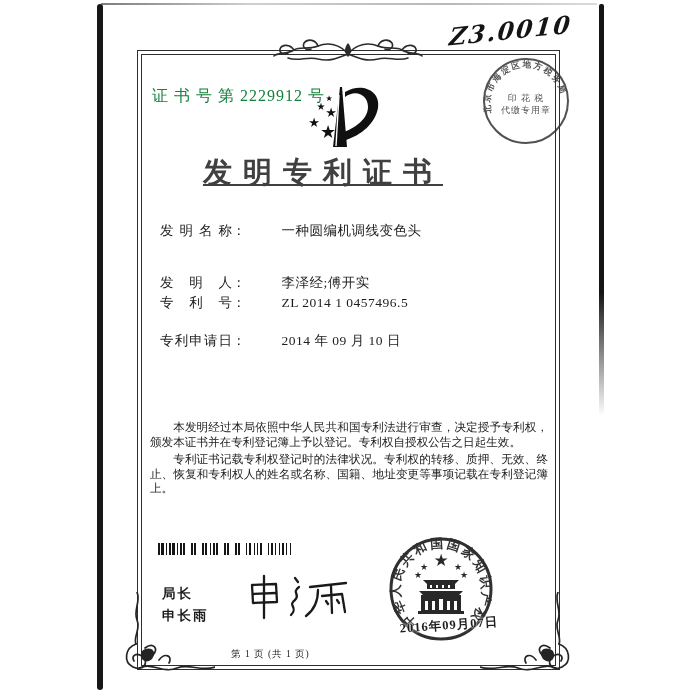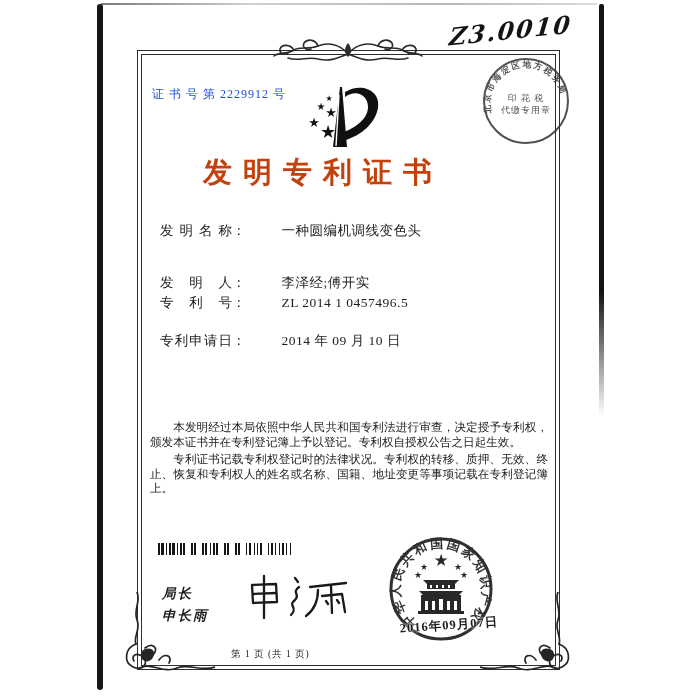--- a/index.html
+++ b/index.html
@@ -13,40 +13,40 @@
             background:linear-gradient(#141414 70%,rgba(20,20,20,0));border-radius:2px;}
   
   .frame-outer{position:absolute;left:137px;top:50px;width:421px;height:618px;border:1px solid #2e2e2e;}
   .frame-inner{position:absolute;left:3px;top:3px;right:3px;bottom:3px;border:1px solid #2e2e2e;}
   .ornament{position:absolute;}
   
   .hand-mark{position:absolute;left:449px;top:16px;font-size:24px;font-style:italic;
              transform:rotate(-6deg) skewX(-12deg);letter-spacing:2px;color:#141414;
              font-family:"DejaVu Serif",serif;font-weight:bold;}
   
-  .cert-no{position:absolute;left:152px;top:86px;font-size:12px;letter-spacing:1px;color:#1d4ed8;}
+  .cert-no{position:absolute;left:152px;top:86px;font-size:16px;letter-spacing:1px;color:#15803d;}
   
   .cert-title{position:absolute;left:137px;top:153px;width:372px;text-align:center;
-              font-size:29px;font-weight:bold;letter-spacing:11px;color:#c2410c;}
+              font-size:29px;font-weight:bold;letter-spacing:11px;color:#404040;text-decoration:underline;}
   
   .field{position:absolute;left:160px;font-size:13.5px;color:#1d1d1d;white-space:nowrap;}
   .flabel{display:inline-block;width:72px;text-align:justify;text-align-last:justify;vertical-align:top;}
   .fcolon{display:inline-block;margin-right:4px;}
   .fvalue{letter-spacing:.5px;margin-left:32px;}
   
   .body-text{position:absolute;left:150px;top:421px;width:398px;font-size:11.6px;
              line-height:14.6px;color:#222;text-align:justify;}
   .body-text p{margin:0 0 3px 0;text-indent:2em;}
   
   .barcode{position:absolute;left:158px;top:543px;width:134px;height:12px;
            background:repeating-linear-gradient(90deg,#161616 0 1.5px,#fff 1.5px 3px,
            #161616 3px 5.5px,#fff 5.5px 7.5px,#161616 7.5px 8.5px,#fff 8.5px 11px);}
   
   .signer{position:absolute;left:162px;top:583px;font-size:13.5px;font-weight:bold;
-          line-height:22px;color:#1b1b1b;letter-spacing:2px;font-style:italic;}
+          line-height:22px;color:#1b1b1b;letter-spacing:2px;}
   .signature-svg{position:absolute;left:238px;top:563px;}
   
   .seal-svg{position:absolute;left:385px;top:533px;opacity:.92;}
   .seal-date{position:absolute;left:390px;top:617px;width:118px;text-align:center;
              font-size:12.5px;font-weight:bold;letter-spacing:1px;color:#1d1d1d;
              transform:rotate(-4deg);text-shadow:0 0 2px #fff,0 0 3px #fff;}
   
   .tax-stamp{position:absolute;left:480px;top:55px;opacity:.85;}
   
   .footer{position:absolute;left:231px;top:648px;width:140px;text-align:left;

